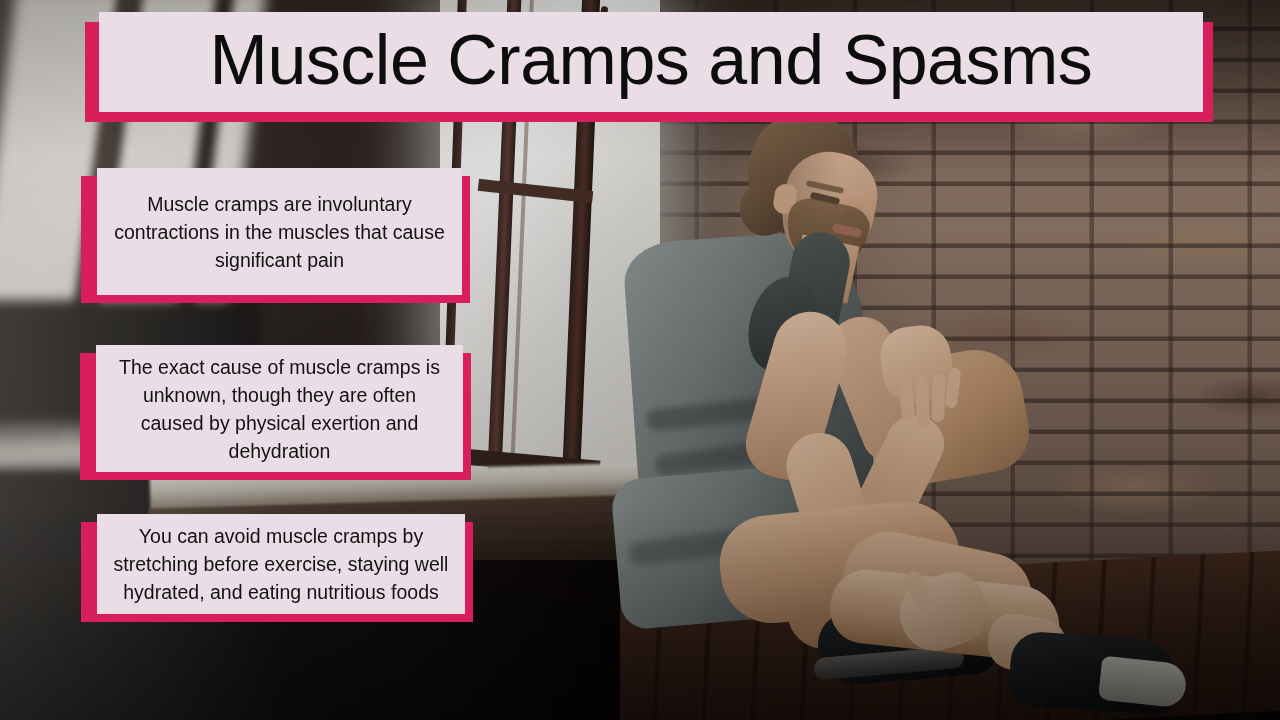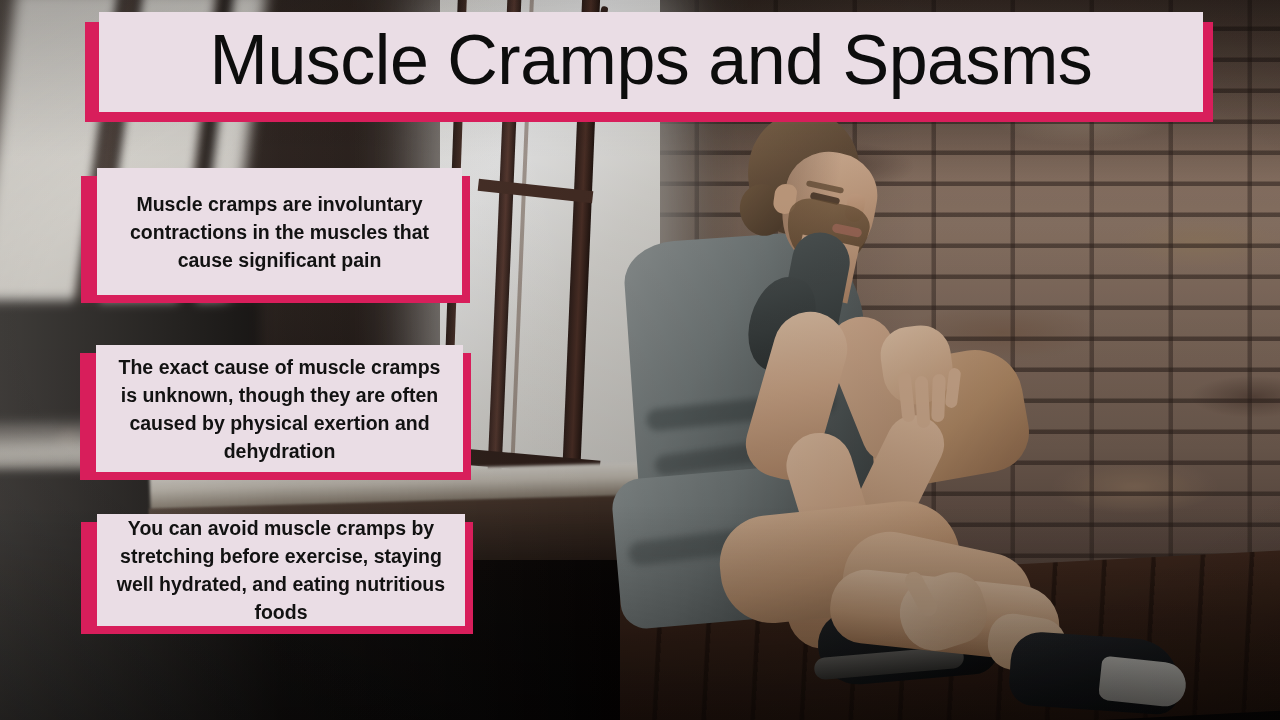--- a/index.html
+++ b/index.html
@@ -373,29 +373,29 @@
     color:#0d0d0d;
     letter-spacing:-0.5px;
     font-weight:400;
     text-align:center;
     width:100%;
     padding-bottom:4px;
   }
 
   #fact-card-1 { left:73px; top:168px; width:389px; height:127px; }
   #fact-card-2 { left:72px; top:345px; width:391px; height:127px; }
-  #fact-card-3 { left:73px; top:514px; width:392px; height:112px; }
+  #fact-card-3 { left:73px; top:514px; width:392px; height:100px; }
 
   .fact-text {
     font-size:19.5px;
     line-height:28px;
     color:#121212;
     text-align:center;
     padding:0 14px;
-    font-weight:700;
+    font-weight:400;
   }
 </style>
 </head>
 <body>
 
 <div id="slide">
 
   <div class="photo">
     <div class="bg-base"></div>
 

